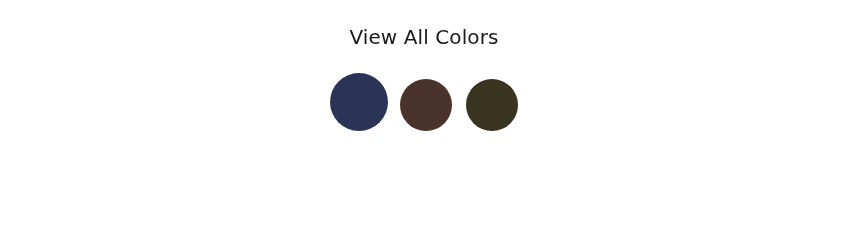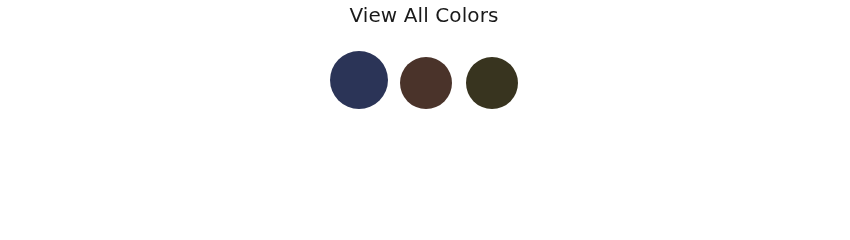--- a/index.html
+++ b/index.html
@@ -28,21 +28,21 @@
     left: 0;
     top: 0;
     width: 850px;
     height: 235px;
     display: flex;
     flex-direction: column;
     align-items: center;
   }
 
   .panel-title {
-    margin-top: 2px;
+    margin-top: 24px;
     font-family: "DejaVu Sans", sans-serif;
     font-size: 20px;
     font-weight: 400;
     line-height: 26px;
     color: #1a1a1a;
     letter-spacing: 0.1px;
     text-align: right;
     white-space: nowrap;
     
     margin-right: 2px;

